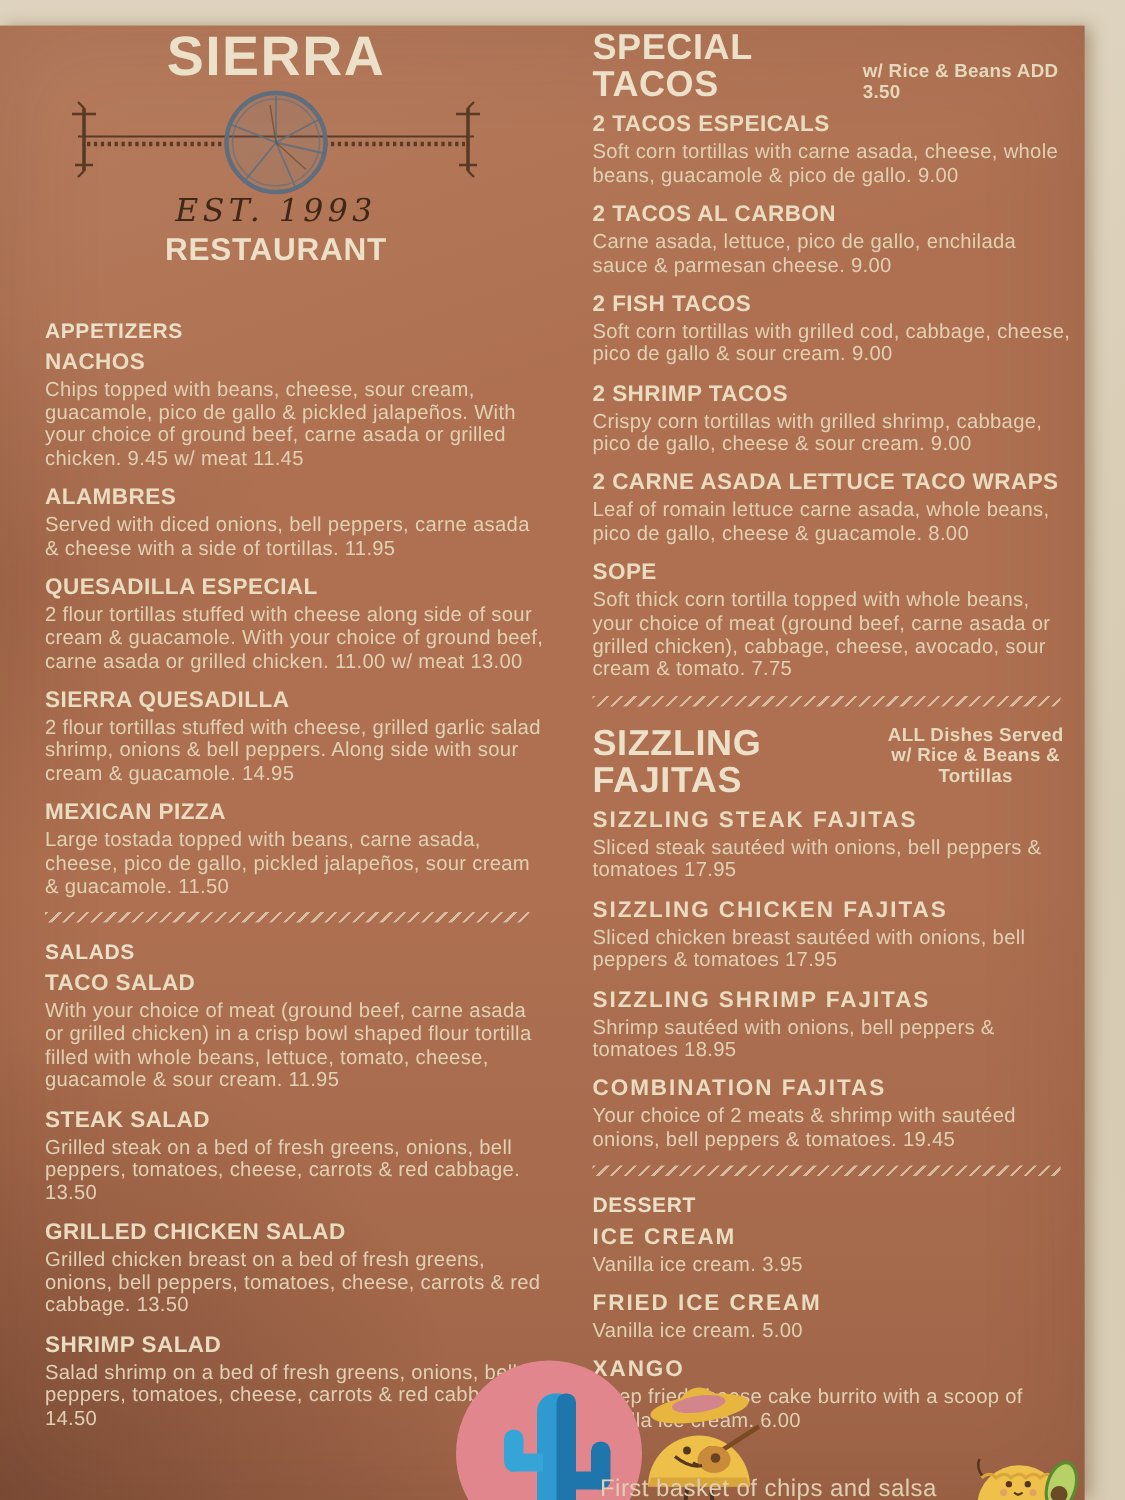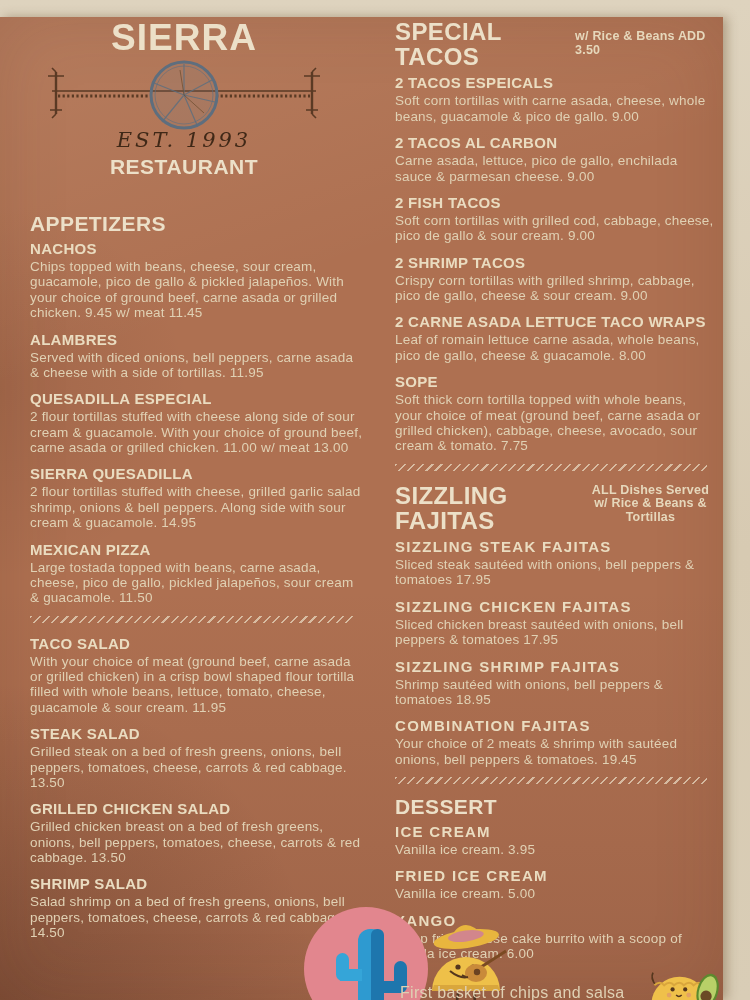--- a/index.html
+++ b/index.html
@@ -20,25 +20,25 @@
   }
   .header{position:absolute;left:28px;top:0;width:312px;text-align:center;color:#ece0c8;}
   .h-title{margin:0;font-size:37px;font-weight:bold;letter-spacing:1px;line-height:1.0;padding-top:2px;}
   .h-sub{margin:0;font-size:21px;font-weight:bold;letter-spacing:0.5px;line-height:1.0;}
   .est{font-family:"DejaVu Serif", serif;font-style:italic;font-size:21px;letter-spacing:3px;
        color:#3f2817;margin:-4px 0 4px 0;}
   .logo{display:block;margin:2px auto 0 auto;}
   .col{position:absolute;color:#e3d4b7;}
   .col-left{left:30px;top:196px;width:333px;}
   .col-right{left:395px;top:2px;width:322px;}
-  .sec-title{margin:0 0 5px 0;font-size:21px;font-weight:bold;letter-spacing:0.4px;color:#ece0c8;line-height:1.05;}
+  .sec-title{margin:0 0 5px 0;font-size:14px;font-weight:bold;letter-spacing:0.4px;color:#ece0c8;line-height:1.05;}
   .sec-title.big{font-size:24px;}
   .ttl-row{display:flex;align-items:flex-start;gap:4px;margin:0 0 5px 0;}
   .ttl-row .sec-title{margin:0;}
-  .note{font-size:12.5px;font-weight:bold;color:#e6d8bc;letter-spacing:0.2px;margin-top:11px;line-height:1.1;}
+  .note{font-size:12.5px;font-weight:bold;color:#e6d8bc;letter-spacing:0.2px;margin-top:22px;line-height:1.1;}
   .note.narrow{width:158px;text-align:center;margin-top:1px;}
   .item{margin:0 0 10px 0;}
   .iname{font-size:15px;font-weight:bold;letter-spacing:0.3px;color:#eadcc0;line-height:1.2;}
   .idesc{margin:1px 0 0 0;font-size:13.5px;line-height:1.14;letter-spacing:0.2px;color:#e0d1b4;}
   .wide .iname{letter-spacing:1.3px;}
   .divider{height:7px;width:97%;margin:8px 0 12px 0;opacity:.8;
     background:repeating-linear-gradient(135deg, rgba(236,224,200,0.85) 0 1.6px, transparent 1.6px 6.5px);}
   .footer-note{position:absolute;left:400px;top:967px;font-size:16px;letter-spacing:0.3px;color:#dfd0b3;}
   .illus{position:absolute;}
 </style>
@@ -93,20 +93,21 @@
       </div>
       <div class="item">
         <div class="iname">MEXICAN PIZZA</div>
         <p class="idesc">Large tostada topped with beans, carne asada, cheese, pico de gallo, pickled jalapeños, sour cream &amp; guacamole.  11.50</p>
       </div>
     </section>
 
     <div class="divider"></div>
 
     <section>
+      <h3 class="sec-title">SALADS</h3>
 
       <div class="item">
         <div class="iname">TACO SALAD</div>
         <p class="idesc">With your choice of meat (ground beef, carne asada or grilled chicken) in a crisp bowl shaped flour tortilla filled with whole beans, lettuce, tomato, cheese, guacamole &amp; sour cream.  11.95</p>
       </div>
       <div class="item">
         <div class="iname">STEAK SALAD</div>
         <p class="idesc">Grilled steak on a bed of fresh greens, onions, bell peppers, tomatoes, cheese, carrots &amp; red cabbage.  13.50</p>
       </div>
       <div class="item">

